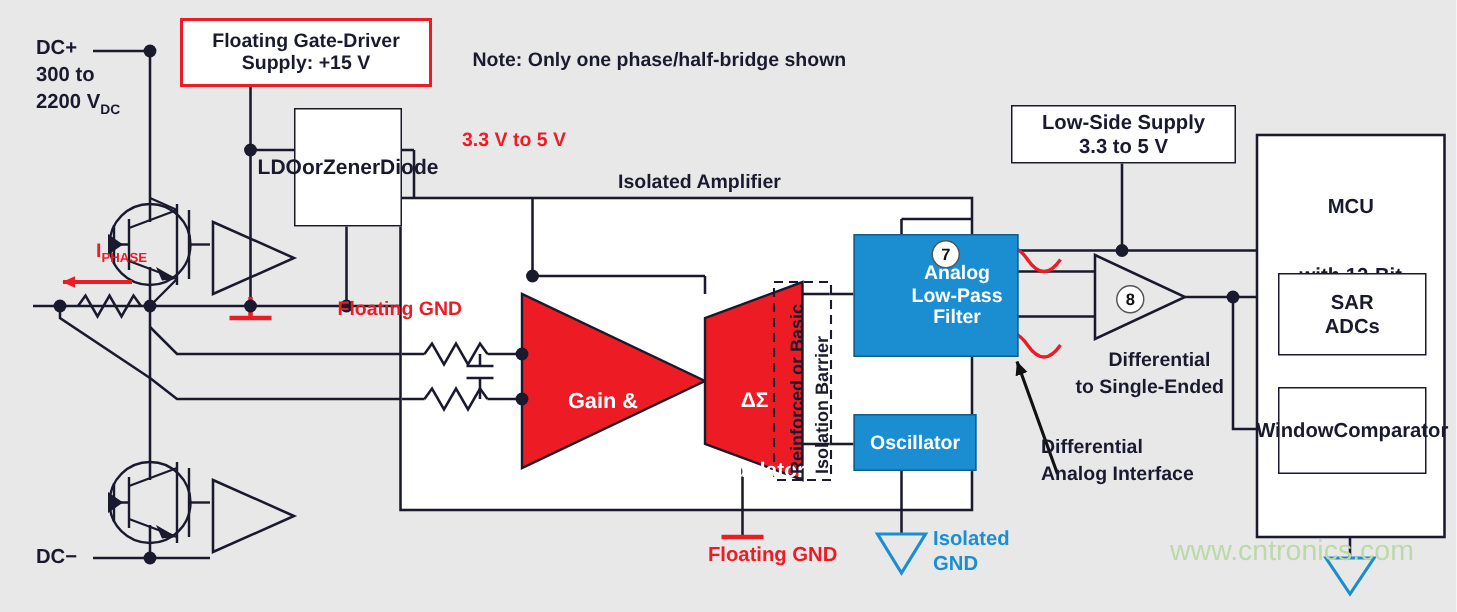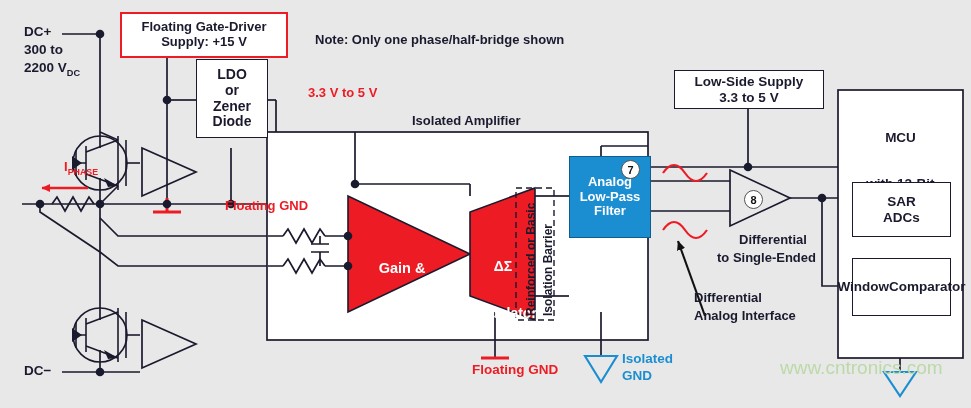--- a/index.html
+++ b/index.html
@@ -216,21 +216,21 @@
   <div class="lbl" style="left:717px;top:251px;font-size:13px;">to Single-Ended</div>
 
   <div class="lbl" style="left:694px;top:291px;font-size:13px;">Differential</div>
   <div class="lbl" style="left:694px;top:309px;font-size:13px;">Analog Interface</div>
 
   <div class="box redb" style="left:120px;top:12px;width:164px;height:42px;font-size:13px;flex-direction:column;">
     <span>Floating Gate-Driver</span>
     <span>Supply: +15 V</span>
   </div>
 
-  <div class="box" style="left:196px;top:59px;width:70px;height:77px;font-size:14px;flex-direction:column;justify-content:center;">
+  <div class="box" style="left:196px;top:72px;width:70px;height:77px;font-size:14px;flex-direction:row;justify-content:center;">
     <span>LDO</span>
     <span>or</span>
     <span>Zener</span>
     <span>Diode</span>
   </div>
 
   <div class="box" style="left:674px;top:70px;width:148px;height:37px;font-size:13.5px;flex-direction:column;">
     <span>Low-Side Supply</span>
     <span>3.3 to 5 V</span>
   </div>
@@ -244,27 +244,30 @@
   <div class="box" style="left:852px;top:182px;width:97px;height:53px;font-size:13.5px;flex-direction:column;">
     <span>SAR</span>
     <span>ADCs</span>
   </div>
 
   <div class="box" style="left:852px;top:258px;width:97px;height:56px;font-size:13.5px;flex-direction:row;">
     <span>Window</span>
     <span>Comparator</span>
   </div>
 
-  <div class="bluebox" style="left:569px;top:156px;width:80px;height:80px;font-size:13px;flex-direction:column;">
+  <div class="bluebox" style="left:569px;top:156px;width:80px;height:80px;font-size:13px;flex-direction:column;padding-left:28px;">
     <span>Analog</span>
     <span>Low-Pass</span>
     <span>Filter</span>
   </div>
   <div class="badge" style="left:621px;top:160px;">7</div>
 
+  <div class="bluebox" style="left:569px;top:276px;width:80px;height:36px;font-size:13px;">
+    <span>Oscillator</span>
+  </div>
 
   <div class="lbl" style="left:352px;top:228px;width:100px;text-align:center;color:#fff;font-size:14.5px;">
     <div>Gain &amp;</div>
     <div>AA Filter</div>
   </div>
 
   <div class="lbl" style="left:466px;top:228px;width:74px;text-align:center;color:#fff;font-size:14px;">
     <div>ΔΣ</div>
     <div>Modulator</div>
   </div>

